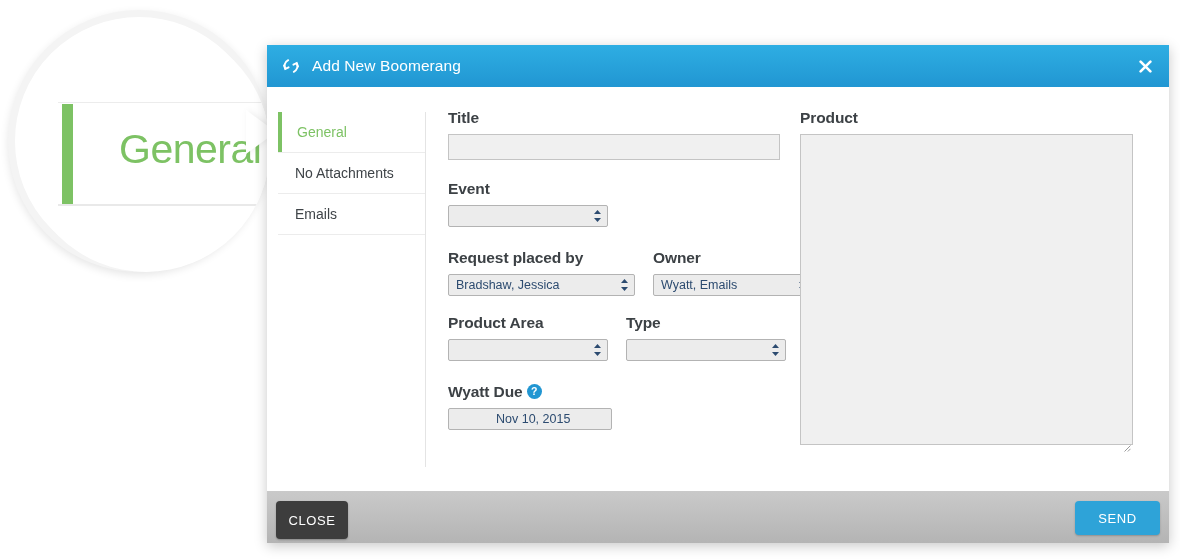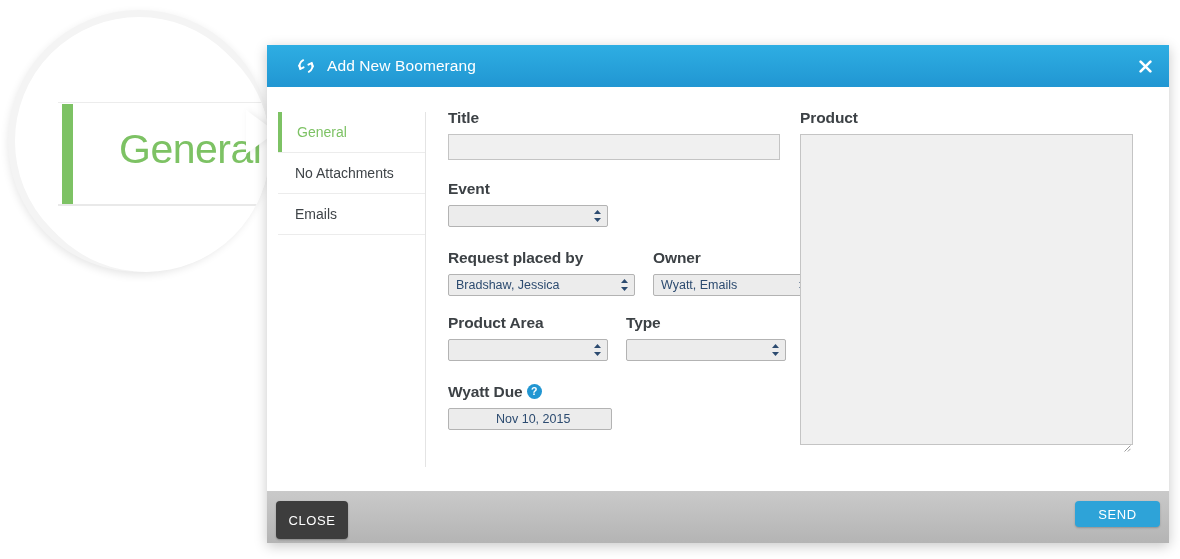--- a/index.html
+++ b/index.html
@@ -95,21 +95,21 @@
     background: #ffffff;
     box-shadow: 0 3px 12px rgba(0,0,0,0.22);
   }
 
   .dlg-header {
     position: relative;
     height: 42px;
     background: linear-gradient(to bottom, #2eaee3 0%, #2196d2 100%);
     display: flex;
     align-items: center;
-    padding: 0 14px 0 30px;
+    padding: 0 14px 0 15px;
   }
   .dlg-icon {
     width: 18px; height: 18px;
     margin-right: 12px;
     flex: 0 0 auto;
     color: #ffffff;
   }
   .dlg-title {
     color: #ffffff;
     font-size: 15.5px;
@@ -304,21 +304,21 @@
     font-size: 13px;
     letter-spacing: 0.6px;
     cursor: pointer;
     box-shadow: 0 1px 2px rgba(0,0,0,0.25);
   }
   .btn-send {
     position: absolute;
     right: 9px;
     top: 9px;
     width: 85px;
-    height: 26px;
+    height: 34px;
     background: #2ea3d8;
     border: none;
     border-radius: 4px;
     color: #ffffff;
     font-family: "Liberation Sans", sans-serif;
     font-size: 13px;
     letter-spacing: 0.6px;
     cursor: pointer;
     box-shadow: 0 1px 2px rgba(0,0,0,0.22);
   }

